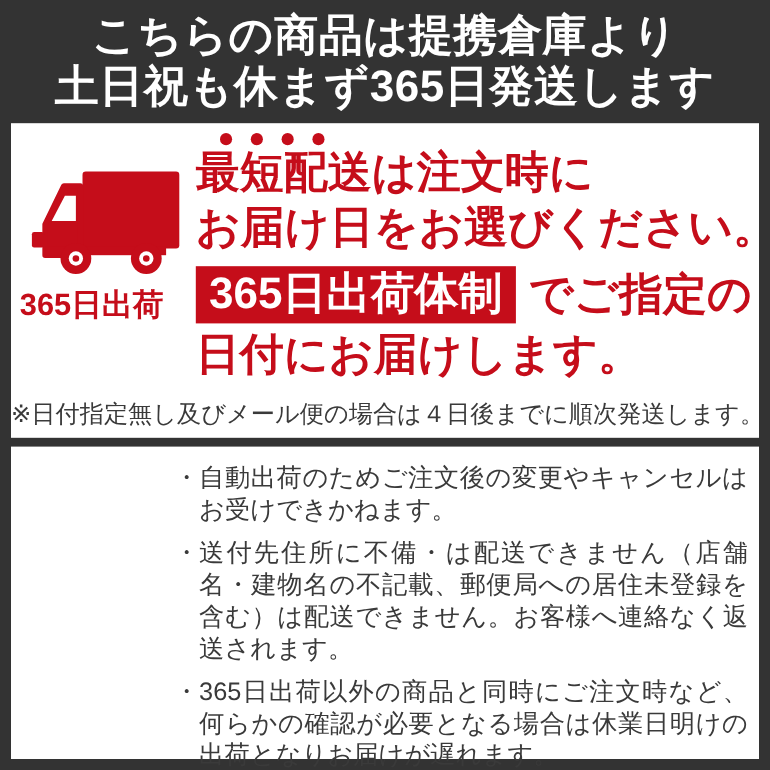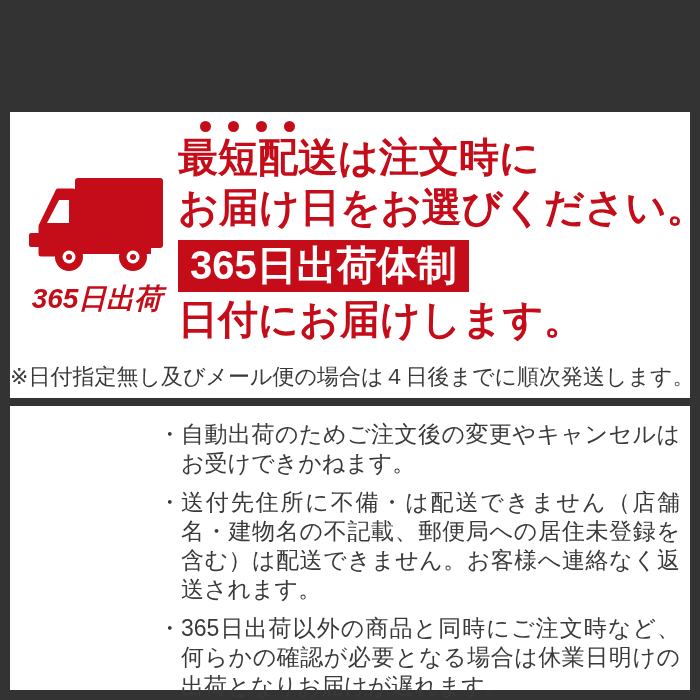--- a/index.html
+++ b/index.html
@@ -19,21 +19,21 @@
   .header .title-line {
     color:#ffffff; font-size:40px; font-weight:bold; line-height:47px;
     letter-spacing:0.5px; white-space:nowrap;
   }
 
   
   .panel1 {
     position:absolute; left:10px; top:112px; width:680px; height:286px;
     background:#ffffff;
   }
-  .truck-col { position:absolute; left:8px; top:64px; width:158px; text-align:center;font-style:italic; }
+  .truck-col { position:absolute; left:8px; top:42px; width:158px; text-align:left; }
   .truck-col svg { display:block; margin:0 auto; }
   .truck-label {
     margin-top:4px; color:#c50d1a; font-size:28px; font-weight:bold; white-space:nowrap;
   }
   .ship-text { position:absolute; left:168px; top:8px; }
   .dots-row { display:flex; gap:17px; margin-left:22px; height:12px; align-items:center; }
   .dots-row .dot { width:11px; height:11px; border-radius:50%; background:#c50d1a; }
   .red-line {
     color:#c50d1a; font-size:40px; font-weight:bold; line-height:50px; white-space:nowrap;
   }
@@ -68,20 +68,24 @@
     display:flex; color:#3a3a3a; font-size:23px; line-height:29px;
     margin-bottom:10px; text-align:justify;
   }
   .bullet-marker { flex:0 0 18px; }
 </style>
 </head>
 <body>
 
 <div class="canvas">
 
+  <div class="header">
+    <div class="title-line">こちらの商品は提携倉庫より</div>
+    <div class="title-line">土日祝も休まず365日発送します</div>
+  </div>
 
   <div class="panel1">
 
     <div class="truck-col">
       <span>
         <svg width="140" height="100" viewBox="0 0 140 100">
           <rect x="48" y="2" width="88" height="70" rx="3" fill="#c50d1a"></rect>
           <path d="M14 50 L31 15 L46 15 L46 78 L14 78 Z" fill="#c50d1a" stroke="#c50d1a" stroke-width="5" stroke-linejoin="round"></path>
           <polygon points="20,47 32,24 42,24 42,47" fill="#ffffff"></polygon>
           <rect x="2" y="57" width="11" height="14" rx="2" fill="#c50d1a"></rect>
@@ -101,20 +105,21 @@
       <div class="dots-row">
         <span class="dot"></span>
         <span class="dot"></span>
         <span class="dot"></span>
         <span class="dot"></span>
       </div>
       <div class="red-line">最短配送は注文時に</div>
       <div class="red-line">お届け日をお選びください。</div>
       <div class="highlight-row">
         <span class="highlight-box">365日出荷体制</span>
+        <span class="after-highlight">でご指定の</span>
       </div>
       <div class="red-line">日付にお届けします。</div>
     </div>
 
     <div class="note-line">※日付指定無し及びメール便の場合は４日後までに順次発送します。</div>
   </div>
 
   <div class="panel2">
 
 

